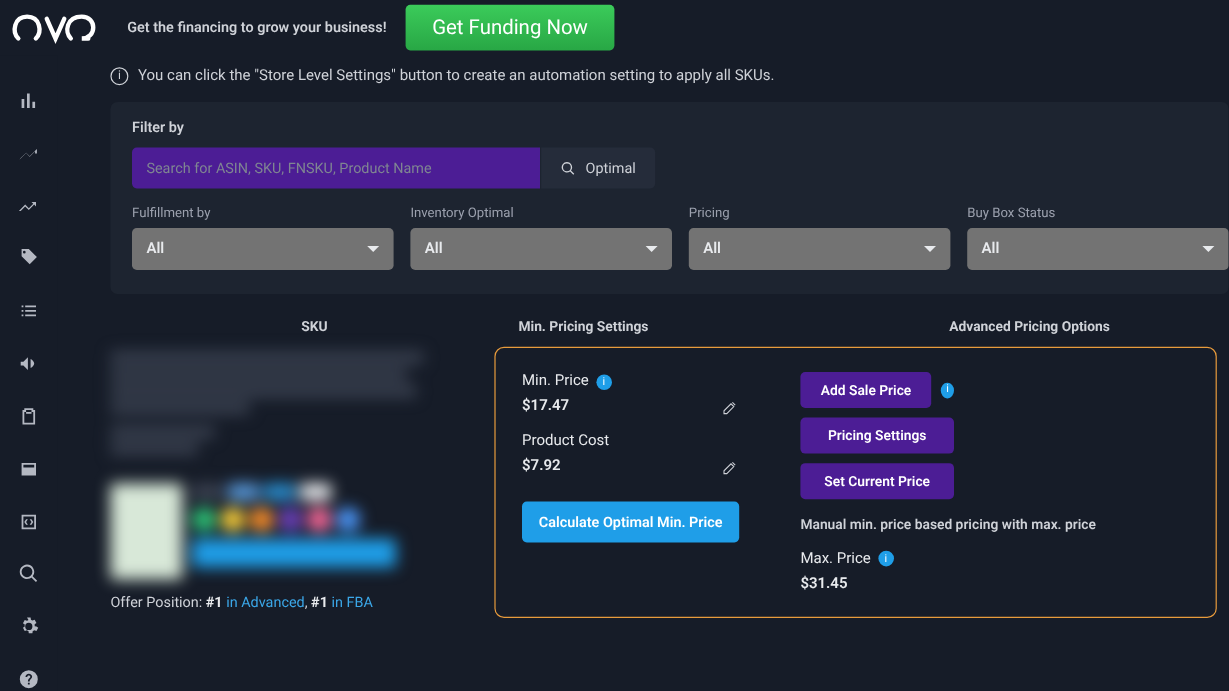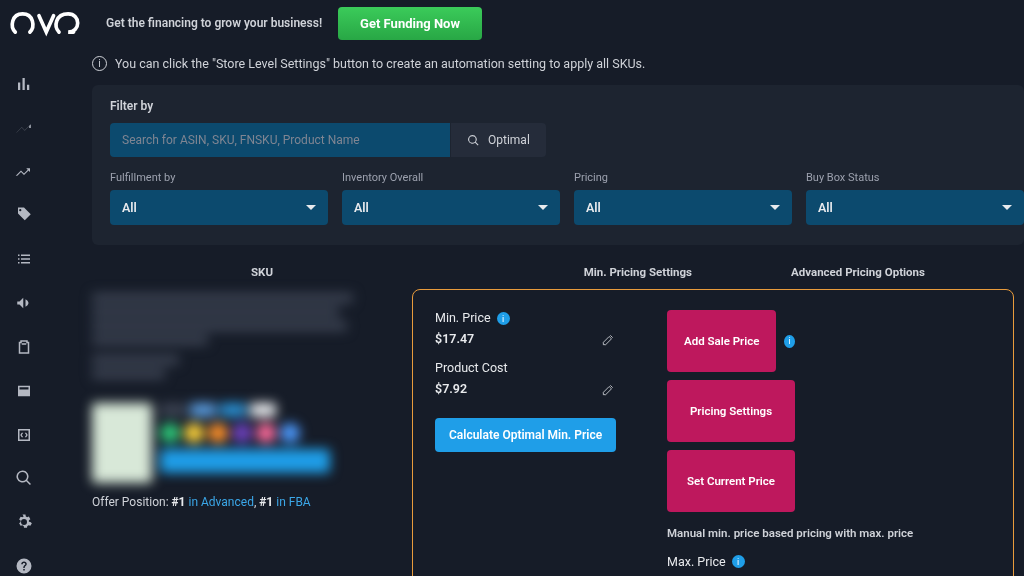--- a/index.html
+++ b/index.html
@@ -1,44 +1,44 @@
 <!DOCTYPE html>
 <html><head>
 <meta charset="utf-8">
 <style>
 *{box-sizing:border-box;margin:0;padding:0;font-family:-apple-system,BlinkMacSystemFont,"Segoe UI",Roboto,sans-serif}
 body{background:#161c28;color:#e8eaed;width:1024px;height:576px;overflow:hidden}
 .topbar{display:flex;align-items:center;height:46px;padding:0 8px;gap:16px}
 .logo{width:82px;height:36px;display:flex;align-items:center}
 .logo svg{width:100%;height:100%}
 .promo{font-size:12px;font-weight:600;color:#cfd2d8}
-.funding-btn{background:linear-gradient(180deg,#3bcb5a,#28a745);color:#fff;border:none;padding:9px 22px;font-size:13px;font-weight:700;border-radius:4px;cursor:pointer}
+.funding-btn{background:linear-gradient(180deg,#3bcb5a,#28a745);color:#fff;border:none;padding:9px 22px;font-size:17px;font-weight:400;border-radius:4px;cursor:pointer}
 .layout{display:flex;height:530px}
 .sidebar{width:48px;background:#161c28;display:flex;flex-direction:column;align-items:center;padding-top:28px;gap:24px}
 .sidebar .ico{width:20px;height:20px;color:#b4b8c2;display:flex;align-items:center;justify-content:center}
 .sidebar .ico.active{position:relative}
 .sidebar .ico svg{width:18px;height:18px;fill:currentColor}
 .main{flex:1;padding:0 0 0 44px;overflow:hidden}
 .info-row{display:flex;align-items:center;gap:8px;font-size:12.5px;color:#cfd2d8;margin:10px 0 14px}
 .info-row .info-ico{width:15px;height:15px;border:1.5px solid #cfd2d8;border-radius:50%;display:flex;align-items:center;justify-content:center;font-size:10px;flex-shrink:0}
 .filter-card{background:#1d2430;border-radius:6px;padding:14px 18px 20px;margin-right:0}
 .filter-title{font-size:12px;color:#cfd2d8;font-weight:600;margin-bottom:10px}
 .search-row{display:flex;align-items:center;gap:0;margin-bottom:14px}
-.search-input{flex:0 0 340px;background:#0c4a6e;border:none;color:#cfd2d8;font-size:12px;padding:10px 12px;border-radius:4px 0 0 4px}
+.search-input{flex:0 0 340px;background:#4c1d95;border:none;color:#cfd2d8;font-size:12px;padding:10px 12px;border-radius:4px 0 0 4px}
 .search-input::placeholder{color:#7f8592}
 .search-btn{background:#252c3a;border:none;color:#cfd2d8;font-size:12px;padding:10px 16px;border-radius:0 4px 4px 0;cursor:pointer;display:flex;align-items:center;gap:8px;margin-left:1px}
 .filters-grid{display:flex;gap:14px}
 .filter-col{flex:1}
 .filter-col.last{margin-right:-18px}
 .filter-label{font-size:11px;color:#9ca1ae;margin-bottom:6px}
-.select{background:#0c4a6e;border:none;color:#e8eaed;font-size:12.5px;font-weight:600;padding:10px 12px;border-radius:4px;width:100%;display:flex;justify-content:space-between;align-items:center;cursor:pointer}
+.select{background:#737373;border:none;color:#e8eaed;font-size:12.5px;font-weight:600;padding:10px 12px;border-radius:4px;width:100%;display:flex;justify-content:space-between;align-items:center;cursor:pointer}
 .select .chev{width:0;height:0;border-left:5px solid transparent;border-right:5px solid transparent;border-top:5px solid #e8eaed}
 .table-head{display:flex;margin:20px 0 10px;font-size:11.5px;color:#cfd2d8;font-weight:700}
 .th-sku{flex:0 0 340px;text-align:center}
-.th-min{flex:0 0 260px;text-align:right}
+.th-min{flex:0 0 260px;text-align:left}
 .th-adv{flex:1;text-align:center}
 .sku-row{display:flex;gap:10px}
 .sku-left{flex:0 0 310px;position:relative}
 .blur-block{filter:blur(6px);width:290px}
 .blur-lines{margin-bottom:6px}
 .blur-line{height:10px;background:#3a4150;border-radius:2px;margin:4px 0}
 .blur-img{width:60px;height:80px;background:#d8e8d8;border-radius:3px;display:inline-block;vertical-align:top;margin-top:18px}
 .blur-tags{display:inline-block;vertical-align:top;margin:18px 0 0 8px}
 .tag-row{display:flex;gap:4px;margin-bottom:6px}
 .tag{width:26px;height:14px;background:#5899da;border-radius:2px}
@@ -58,21 +58,21 @@
 .field-label{font-size:12.5px;color:#e8eaed;display:flex;align-items:flex-end;gap:6px;margin-bottom:6px}
 .info-dot{width:13px;height:13px;background:#1f9ee8;border-radius:50%;color:#fff;font-size:9px;display:flex;align-items:center;justify-content:center}
 .val-row{display:flex;align-items:center;gap:14px}
 .val{font-size:12.5px;font-weight:600;color:#e8eaed}
 .edit-ico{width:14px;height:14px;color:#cfd2d8;cursor:pointer;margin-left:auto;margin-right:30px}
 .edit-ico svg{width:100%;height:100%;fill:none;stroke:currentColor;stroke-width:1.5}
 .calc-btn{background:#1f9ee8;color:#fff;border:none;padding:10px 14px;font-size:12px;font-weight:600;border-radius:4px;cursor:pointer;margin-top:8px}
 .pbox-right{flex:1}
 .action-btns{display:flex;flex-direction:column;gap:8px;margin-bottom:14px;width:128px}
 .action-row{display:flex;align-items:center;gap:8px}
-.act-btn{background:#be185d;color:#fff;border:none;padding:24px 14px;font-size:11.5px;font-weight:600;border-radius:4px;cursor:pointer;width:128px;text-align:center}
+.act-btn{background:#4c1d95;color:#fff;border:none;padding:8px 14px;font-size:11.5px;font-weight:600;border-radius:4px;cursor:pointer;width:128px;text-align:center}
 .pricing-desc{font-size:11.5px;color:#cfd2d8;font-weight:600;margin-bottom:14px}
 .max-price-lbl{font-size:12.5px;color:#e8eaed;display:flex;align-items:center;gap:6px;margin-bottom:6px}
 .max-price-val{font-size:12.5px;font-weight:600;color:#e8eaed}
 </style>
 </head>
 <body>
 
 <div class="topbar">
   <div class="logo">
     <svg viewBox="0 0 90 36">
@@ -170,21 +170,21 @@
       </div>
       <div class="filters-grid">
         <div class="filter-col">
           <div class="filter-label">Fulfillment by</div>
           <div class="select">
               <span>All</span>
               <span class="chev"></span>
             </div>
         </div>
         <div class="filter-col">
-          <div class="filter-label">Inventory Overall</div>
+          <div class="filter-label">Inventory Optimal</div>
           <div class="select">
               <span>All</span>
               <span class="chev"></span>
             </div>
         </div>
         <div class="filter-col">
           <div class="filter-label">Pricing</div>
           <div class="select">
               <span>All</span>
               <span class="chev"></span>

